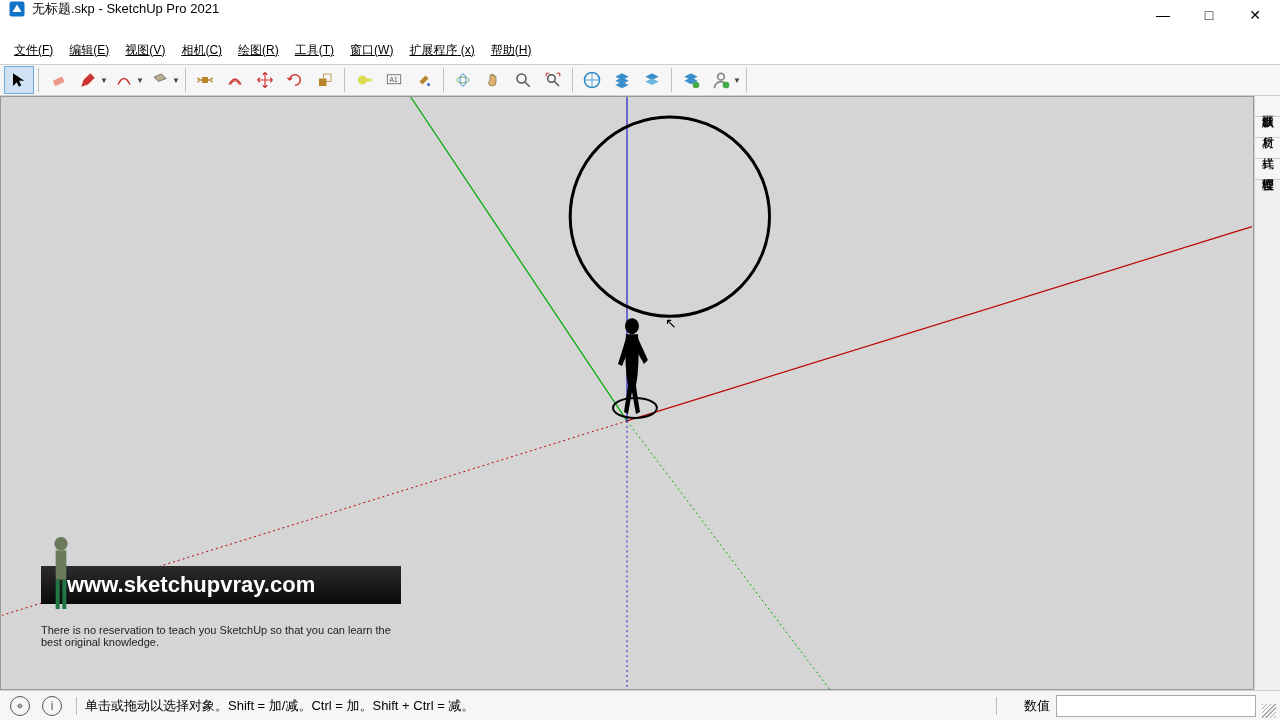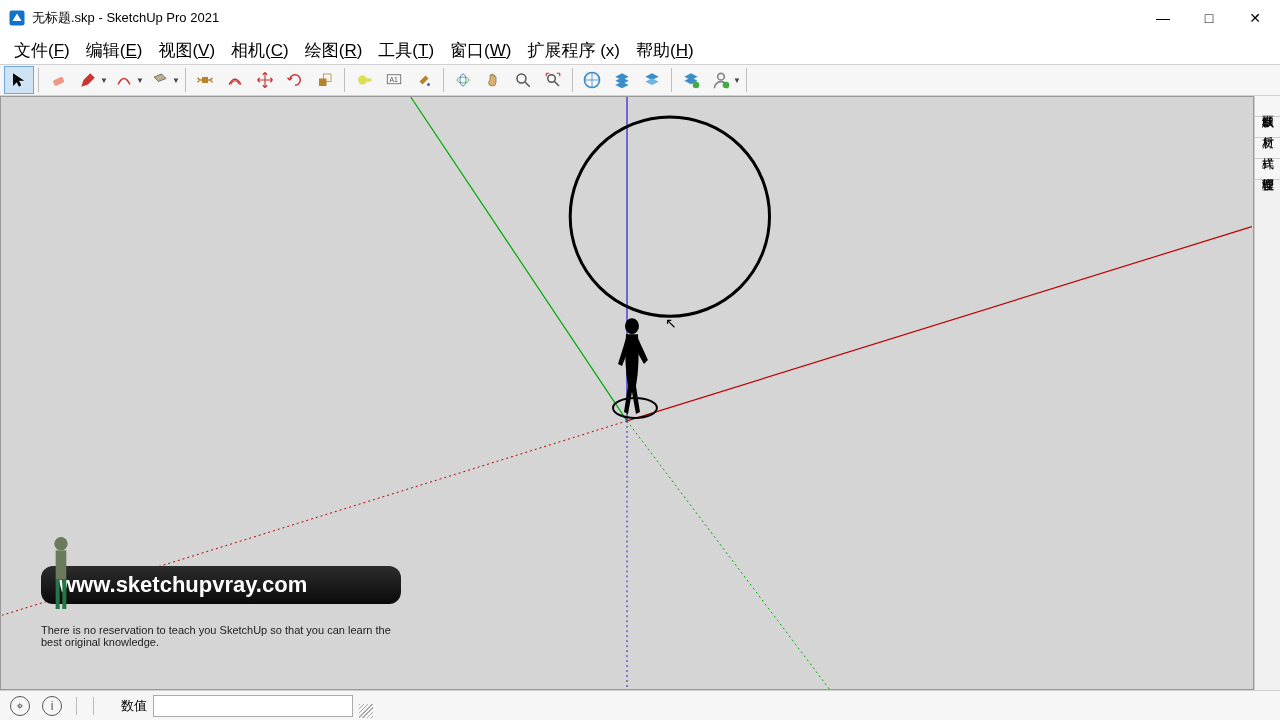--- a/index.html
+++ b/index.html
@@ -1,24 +1,24 @@
 <!DOCTYPE html>
 <html><head>
 <meta charset="utf-8">
 <style>
 * { margin: 0; padding: 0; box-sizing: border-box; font-family: "Microsoft YaHei", "Segoe UI", sans-serif; }
 body { width: 1280px; height: 720px; background: #fff; overflow: hidden; position: relative; }
 
-.titlebar { height: 36px; display: flex; align-items: center; padding: 0 2px 0 8px; background: #fff; border-bottom: 1px solid #fff; }
+.titlebar { height: 36px; display: flex; padding: 0 2px 0 8px; background: #fff; border-bottom: 1px solid #fff; }
 .titlebar .icon { width: 18px; height: 18px; margin-right: 6px; }
 .titlebar .title { font-size: 13px; color: #000; flex: 1; }
 .winbtns { display: flex; }
 .winbtn { width: 46px; height: 30px; display: flex; align-items: center; justify-content: center; font-size: 14px; }
 
-.menubar { height: 28px; display: flex; align-items: center; padding: 0 6px; background: #fff; font-size: 17px; }
+.menubar { height: 28px; display: flex; align-items: center; padding: 0 6px; background: #fff; font-size: 12px; text-decoration: underline; }
 .menuitem { padding: 3px 8px; }
 .menuitem .ul { text-decoration: underline; }
 
 .toolbar { height: 32px; display: flex; align-items: center; padding: 2px 4px; gap: 0; border-top: 1px solid #d0d0d0; border-bottom: 1px solid #d0d0d0; background: #f6f6f6; }
 .tbtn { width: 30px; height: 28px; display: flex; align-items: center; justify-content: center; border: 1px solid transparent; }
 .tbtn.selected { background: #d0e3f5; border: 1px solid #6fa8dc; }
 .tsep { width: 1px; height: 24px; background: #c0c0c0; margin: 0 4px; }
 .dd { width: 10px; display: flex; align-items: center; justify-content: center; font-size: 8px; color: #444; margin-left: -4px; }
 
 .workspace { position: absolute; left: 0; top: 96px; right: 26px; bottom: 30px; border: 1px solid #999; background: #d5d5d5; overflow: hidden; }
@@ -29,21 +29,21 @@
 
 .statusbar { position: absolute; left: 0; right: 0; bottom: 0; height: 30px; display: flex; align-items: center; background: #f6f6f6; border-top: 1px solid #d0d0d0; font-size: 13px; padding: 0 4px; }
 .status-icn { width: 20px; height: 20px; border: 1.5px solid #555; border-radius: 50%; display: flex; align-items: center; justify-content: center; margin: 0 6px; font-size: 12px; color: #555; }
 .status-sep { width: 1px; height: 18px; background: #bbb; margin: 0 8px; }
 .status-hint { flex: 1; }
 .status-lbl { margin-right: 6px; margin-left: 19px; }
 .status-val { width: 200px; height: 22px; background: #fff; border: 1px solid #aaa; margin-right: 6px; }
 .resize-grip { width: 14px; height: 14px; background: repeating-linear-gradient(135deg,#aaa 0 1px,transparent 1px 3px); align-self: flex-end; margin-bottom: 2px; }
 
 .overlay-box { position: absolute; left: 40px; bottom: 40px; }
-.overlay-url { background: #141414; background: linear-gradient(#2c2c2c,#0a0a0a); color: #fff; font-weight: bold; font-size: 22px; padding: 6px 18px; font-family: Arial, sans-serif; border-radius: 12px; }
+.overlay-url { background: #141414; background: linear-gradient(#2c2c2c,#0a0a0a); color: #fff; font-weight: bold; font-size: 22px; padding: 6px 26px; font-family: Arial, sans-serif; border-radius: 0; }
 .overlay-sub { font-size: 11px; color: #222; max-width: 360px; line-height: 1.15; margin-top: 20px; }
 .overlay-fig { position: absolute; left: 4px; bottom: 36px; width: 32px; height: 80px; }
 
 .cursor-img { position: absolute; left: 664px; top: 218px; font-size: 14px; color: #000; pointer-events: none; }
 </style>
 </head>
 <body>
 
 <div class="titlebar">
   <svg class="icon" viewBox="0 0 24 24">
@@ -246,17 +246,18 @@
   <div class="rail-tab">默认面板</div>
   <div class="rail-tab">材质</div>
   <div class="rail-tab">样式</div>
   <div class="rail-tab">模型管理</div>
 </div>
 
 <div class="statusbar">
   <div class="status-icn">⌖</div>
   <div class="status-icn">i</div>
   <div class="status-sep"></div>
+  <div class="status-hint">单击或拖动以选择对象。Shift = 加/减。Ctrl = 加。Shift + Ctrl = 减。</div>
   <div class="status-sep"></div>
   <div class="status-lbl">数值</div>
   <div class="status-val"></div>
   <div class="resize-grip"></div>
 </div>
 
 </body></html>

